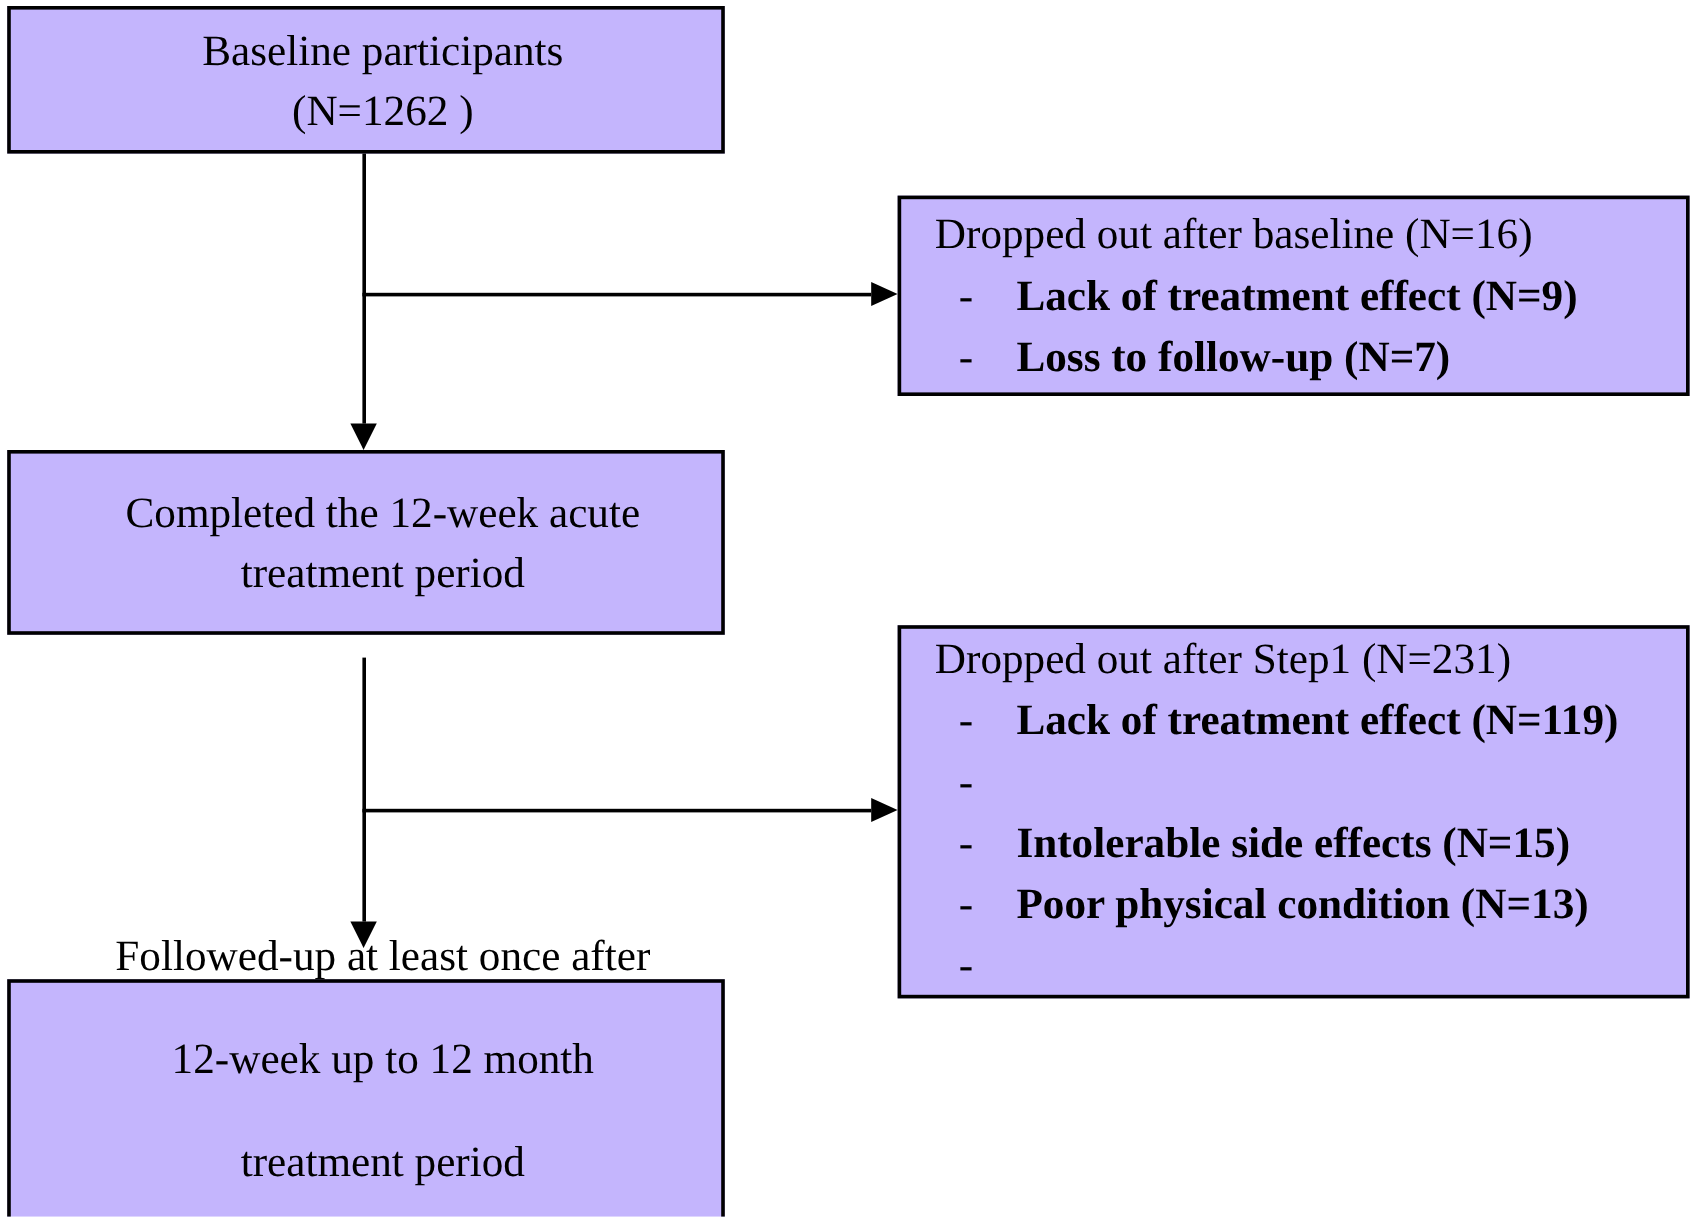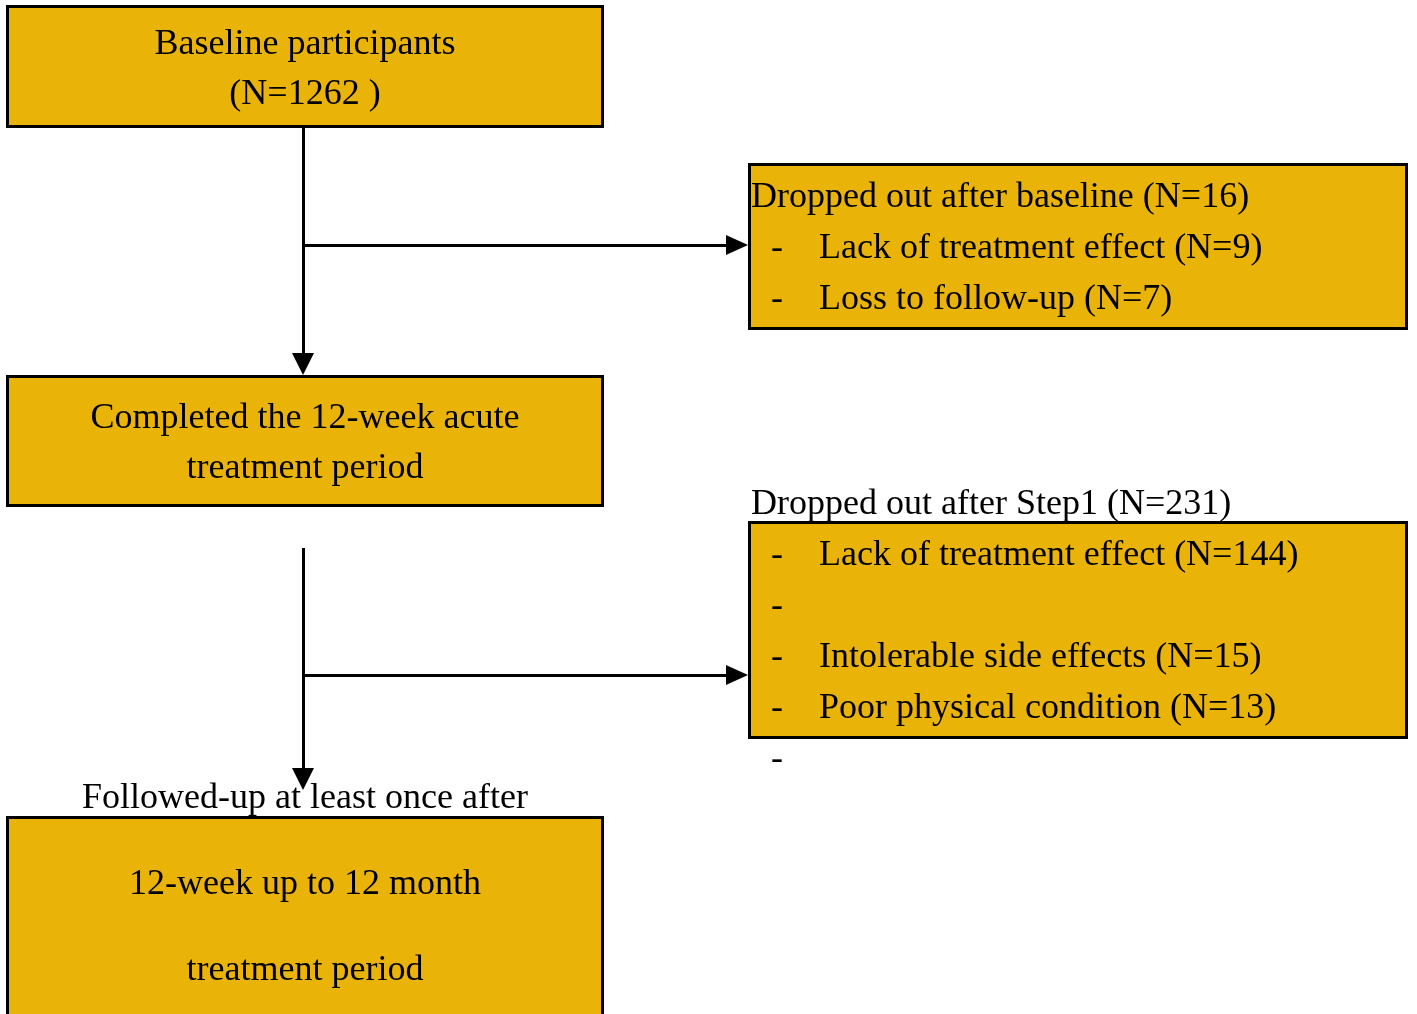--- a/index.html
+++ b/index.html
@@ -17,42 +17,43 @@
     width: 1417px;
     height: 1014px;
     background: #ffffff;
     overflow: hidden;
   }
   
   .node {
     position: absolute;
     box-sizing: border-box;
     border: 3px solid #000000;
-    background: #eab308;
+    background: #c4b5fd;
     display: flex;
     flex-direction: column;
     justify-content: center;
+    padding-left: 28px;
   }
   .node .line {
     display: block;
     white-space: pre;
     font-size: 36px;
     line-height: 50px;
     letter-spacing: 0px;
   }
   .node.centered .line { text-align: center; }
 
   
   #box-baseline      { left: 6px;  top: 5px;   width: 598px; height: 123px; }
-  #box-completed     { left: 6px;  top: 375px; width: 598px; height: 132px; }
+  #box-completed     { left: 6px;  top: 375px; width: 598px; height: 154px; }
   #box-followed      { left: 6px;  top: 816px; width: 598px; height: 218px; gap: 36px; }
 
   
   #box-dropout-1     { left: 748px; top: 163px; width: 660px; height: 167px; }
-  #box-dropout-2     { left: 748px; top: 521px; width: 660px; height: 218px; }
+  #box-dropout-2     { left: 748px; top: 521px; width: 660px; height: 311px; }
 
   
   .dropout-title {
     display: block;
     font-size: 36px;
     line-height: 51px;
     white-space: pre;
   }
   .bullets {
     margin: 0;
@@ -67,20 +68,21 @@
     padding-left: 20px;
     white-space: pre;
   }
   .bullet .dash {
     display: inline-block;
     width: 48px;
     flex: 0 0 48px;
   }
   .bullet .btext {
     display: inline-block;
+    font-weight: bold;
   }
 
   
   .vline, .hline {
     position: absolute;
     background: #000000;
   }
   .vline { width: 3px; }
   .hline { height: 3px; }
 
@@ -146,21 +148,21 @@
         <span class="btext">Loss to follow-up (N=7)</span>
       </li>
     </ul>
   </div>
 
   <div class="node" id="box-dropout-2">
     <span class="dropout-title">Dropped out after Step1 (N=231)</span>
     <ul class="bullets">
       <li class="bullet">
         <span class="dash">-</span>
-        <span class="btext">Lack of treatment effect (N=144)</span>
+        <span class="btext">Lack of treatment effect (N=119)</span>
       </li>
       <li class="bullet">
         <span class="dash">-</span>
       </li>
       <li class="bullet">
         <span class="dash">-</span>
         <span class="btext">Intolerable side effects (N=15)</span>
       </li>
       <li class="bullet">
         <span class="dash">-</span>

